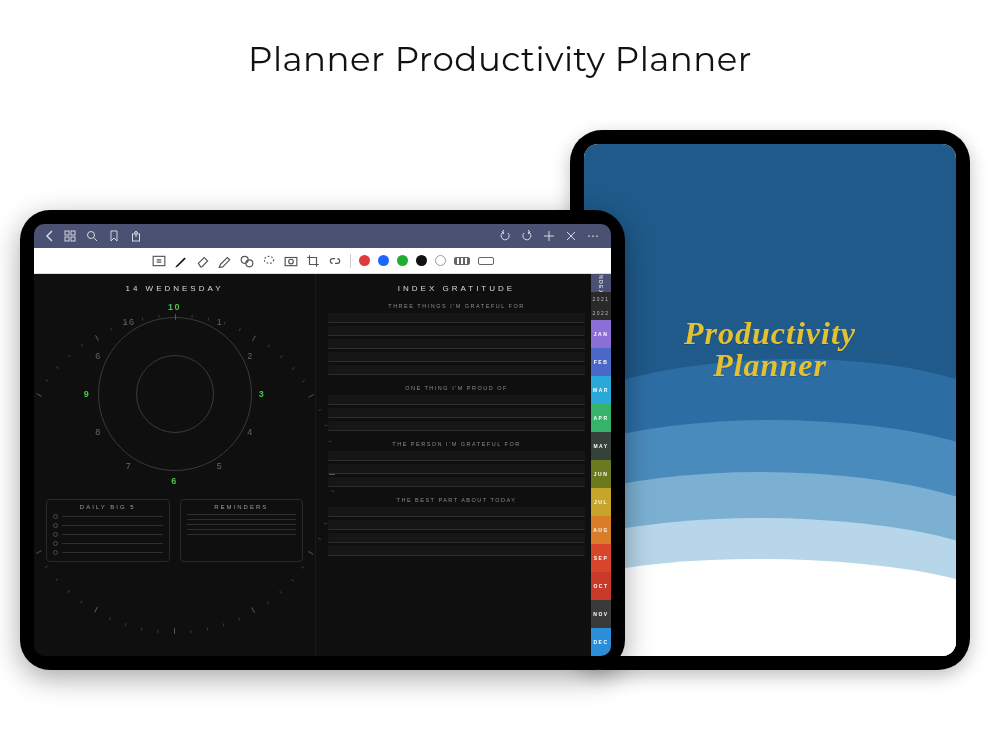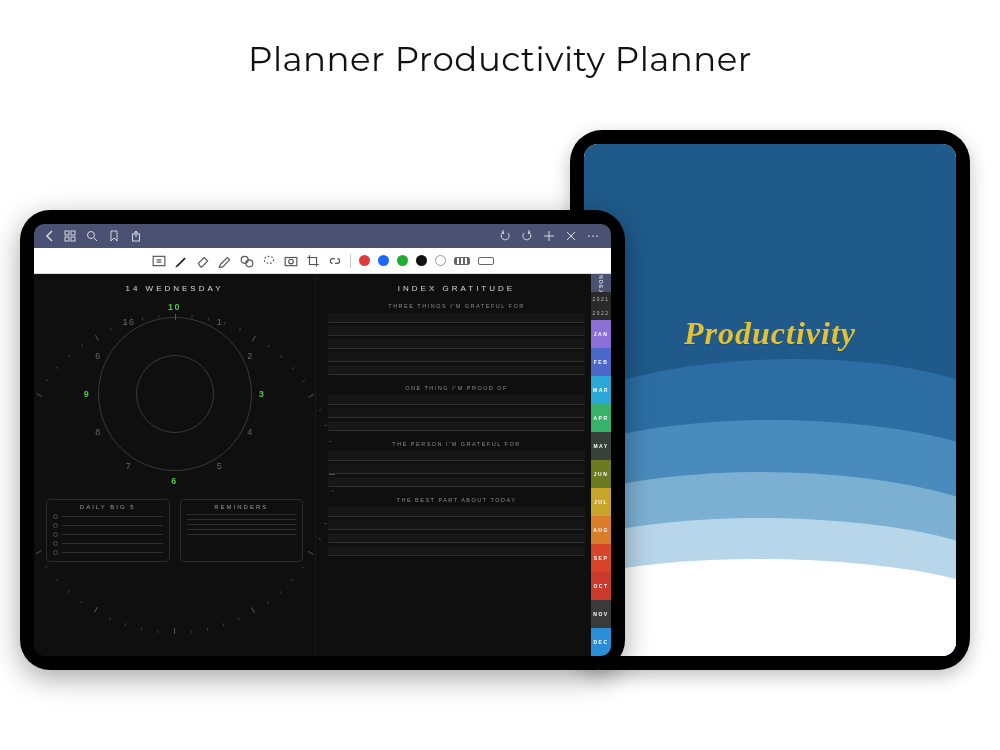--- a/index.html
+++ b/index.html
@@ -253,20 +253,21 @@
     <div class="waves">
       <div class="wave wave1"></div>
       <div class="wave wave2"></div>
       <div class="wave wave3"></div>
       <div class="wave wave4"></div>
       <div class="wave wave5"></div>
       <div class="wave wave6"></div>
     </div>
     <div class="cover-title">
       <span>Productivity</span>
+      <span class="line2">Planner</span>
     </div>
   </div>
 </div>
 
 <div class="ipad-landscape">
 
   <div class="app-chrome">
     <div class="chrome-left">
       <span class="chrome-icon chev">
         <svg viewBox="0 0 12 12">

